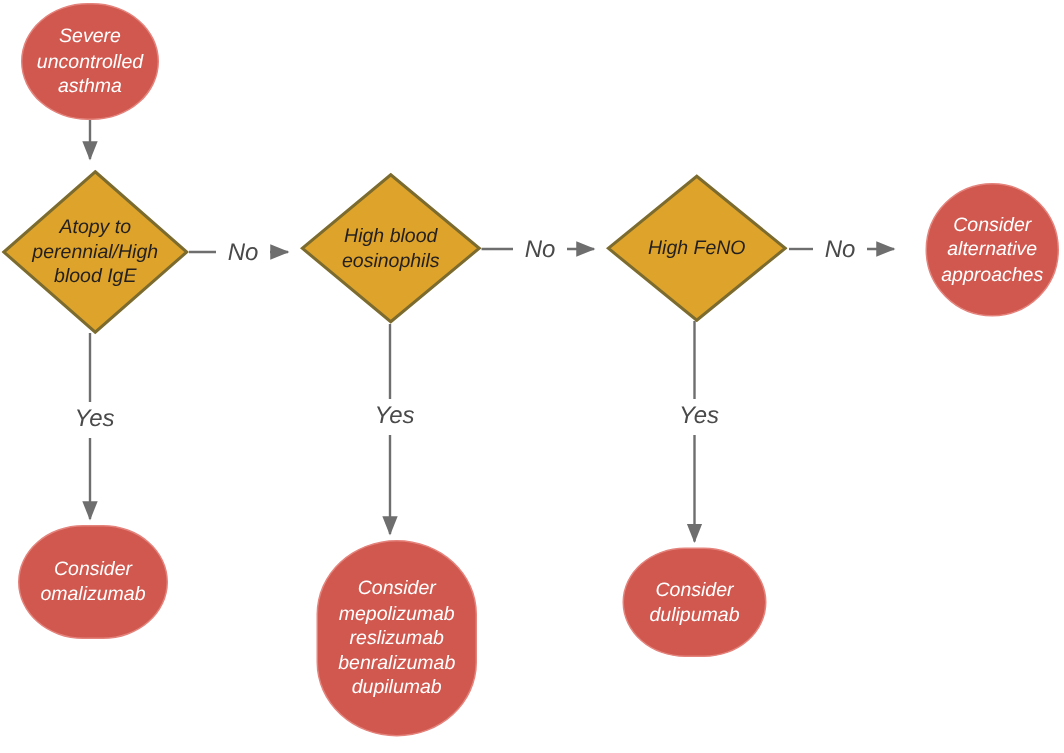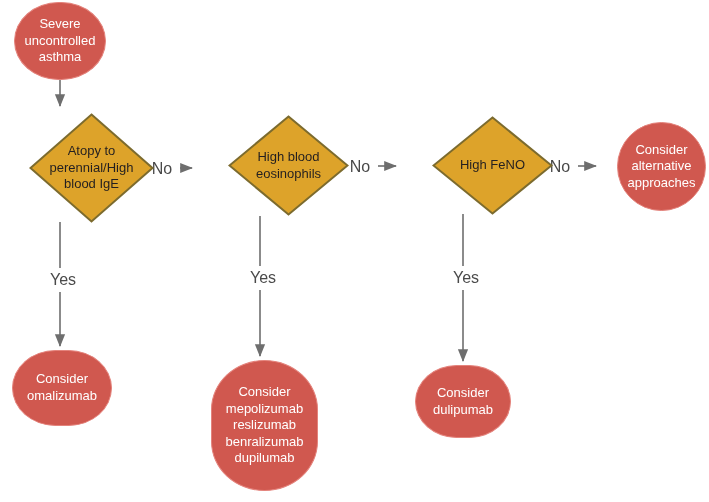--- a/index.html
+++ b/index.html
@@ -9,20 +9,21 @@
   }
   body {
     font-family: "Liberation Sans", sans-serif;
   }
   #canvas {
     position: relative;
     width: 709px;
     height: 502px;
     background: #ffffff;
     overflow: hidden;
+    font-style: italic;
   }
   .layer-svg {
     position: absolute;
     left: 0;
     top: 0;
     width: 709px;
     height: 502px;
   }
   .node {
     position: absolute;
@@ -50,21 +51,20 @@
     border-radius: 54px / 50px;
   }
   .circle {
     border-radius: 50%;
   }
   .node-decision {
     color: #231F20;
     font-size: 13px;
     background: transparent;
     border: 0;
-    margin-left: 28px;
   }
   .node-decision .label {
     position: relative;
     z-index: 2;
     white-space: pre-line;
     padding: 0 2px;
   }
   .diamond-shape {
     position: absolute;
     left: 0;

